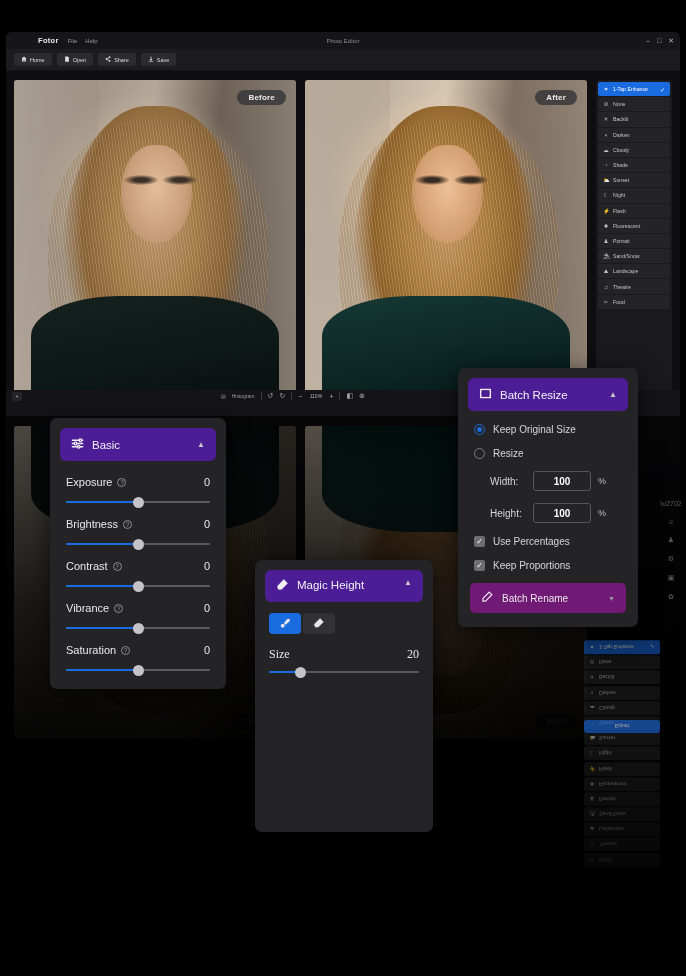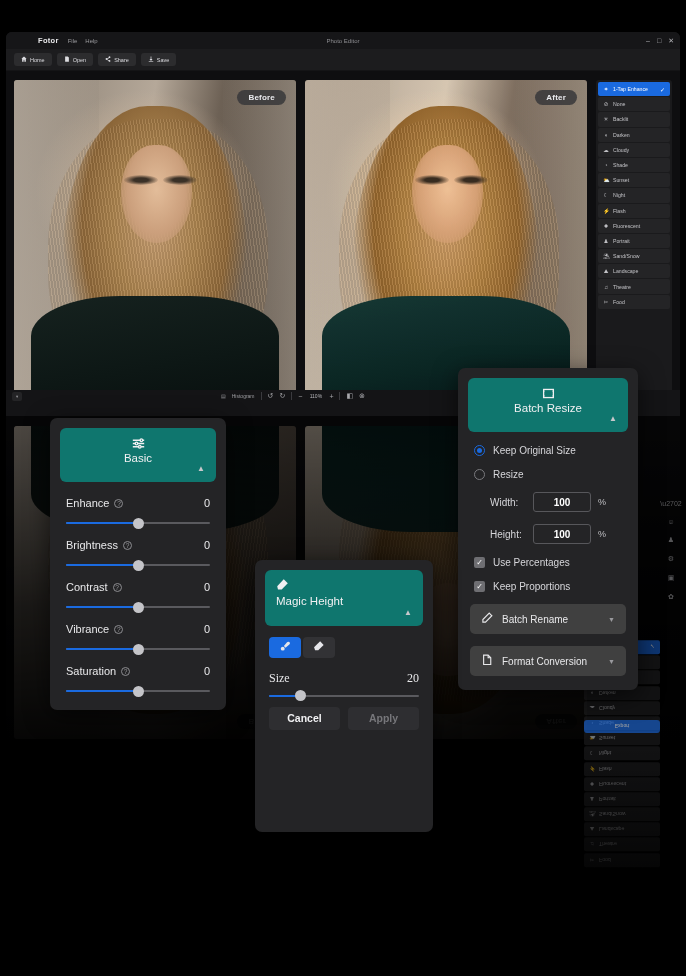--- a/index.html
+++ b/index.html
@@ -207,28 +207,27 @@
 
   
   .panel {
     position: absolute;
     background: #242426;
     border-radius: 7px;
     box-shadow: 0 6px 24px rgba(0,0,0,.6);
     z-index: 20;
   }
   .panel-head {
-    display: flex; align-items: center; 
-    background: #0f766e;
+    display: flex; align-items: center; gap: 8px;
+    background: #4c1d95;
     border-radius: 6px;
     margin: 10px 10px 0;
     padding: 9px 11px;
     color: #f0f0f2;
     font-size: 11.5px;
-    flex-direction: column;
   }
   .panel-head .caret { margin-left: auto; font-size: 8px; color: #c8c8cc; }
   .panel-head .hicon svg { width: 13px; height: 13px; fill: none; stroke: #f0f0f2; stroke-width: 1.6; }
 
   
   .basic-panel { left: 50px; top: 418px; width: 176px; padding-bottom: 18px; }
   .slider-block { margin: 15px 16px 0; }
   .slider-top {
     display: flex; align-items: center; gap: 5px;
     font-size: 11px; color: #e8e8ea; margin-bottom: 13px;
@@ -273,21 +272,21 @@
     font-size: 10px; font-weight: bold; color: #fff;
   }
   .pct { font-size: 9px; color: #c0c0c4; width: 8px; }
   .cbox {
     width: 11px; height: 11px; border-radius: 2px; flex: 0 0 11px;
     background: #6e6e72; display: flex; align-items: center; justify-content: center;
     font-size: 8px; color: #fff; line-height: 1;
   }
   .sub-head {
     display: flex; align-items: center; gap: 9px;
-    background: #404040; border-radius: 5px;
+    background: #701a75; border-radius: 5px;
     margin: 12px 12px 0; padding: 8px 11px;
     font-size: 10px; color: #e8e8ea;
   }
   .sub-head .caret { margin-left: auto; font-size: 7px; color: #9a9a9e; }
   .sub-head svg { width: 12px; height: 12px; fill: none; stroke: #e8e8ea; stroke-width: 1.5; }
 
   
   .magic-panel { left: 255px; top: 560px; width: 178px; height: 272px; }
   .magic-head { align-items: flex-start; padding: 8px 11px; line-height: 1.22; }
   .magic-head .txt { font-size: 11.5px; }
@@ -615,21 +614,21 @@
           <circle cx="5.5" cy="8" r="1.6"></circle>
           <circle cx="9.5" cy="12" r="1.6"></circle>
         </svg>
     </span>
     <span>Basic</span>
     <span class="caret">▲</span>
   </div>
   <div id="basic-sliders">
       <div class="slider-block">
         <div class="slider-top">
-          <span>Enhance</span>
+          <span>Exposure</span>
           <span class="help">?</span>
           <span class="sl-val">0</span>
         </div>
         <div class="track">
           <div class="fill" style="width:50%"></div>
           <div class="knob" style="left:50%"></div>
         </div>
       </div>
       <div class="slider-block">
         <div class="slider-top">
@@ -721,30 +720,20 @@
 
   <div class="sub-head">
     <span>
       <svg viewBox="0 0 16 16">
           <path d="M11 1.5 14.5 5 6 13.5H2.5V10z"></path>
         </svg>
     </span>
     <span>Batch Rename</span>
     <span class="caret">▼</span>
   </div>
-  <div class="sub-head">
-    <span>
-      <svg viewBox="0 0 16 16">
-          <path d="M3.5 1.5h6l3.5 3.5v9h-9.5z"></path>
-          <path d="M9.5 1.5V5H13"></path>
-        </svg>
-    </span>
-    <span>Format Conversion</span>
-    <span class="caret">▼</span>
-  </div>
 </div>
 
 <div class="panel magic-panel">
   <div class="panel-head magic-head">
     <span class="hicon">
       <svg viewBox="0 0 16 16">
           <path d="M9.5 1.5 14.5 6.5 7 14H2.5L1.5 10z" fill="#f0f0f2" stroke="none"></path>
         </svg>
     </span>
     <span class="txt">Magic Height</span>
@@ -771,17 +760,13 @@
 
   <div class="size-row">
     <span>Size</span>
     <span class="v">20</span>
   </div>
   <div class="track magic-track">
     <div class="fill"></div>
     <div class="knob"></div>
   </div>
 
-  <div class="btn-row">
-    <div class="btn-sec">Cancel</div>
-    <div class="btn-sec disabled">Apply</div>
-  </div>
 </div>
 
 </body></html>

